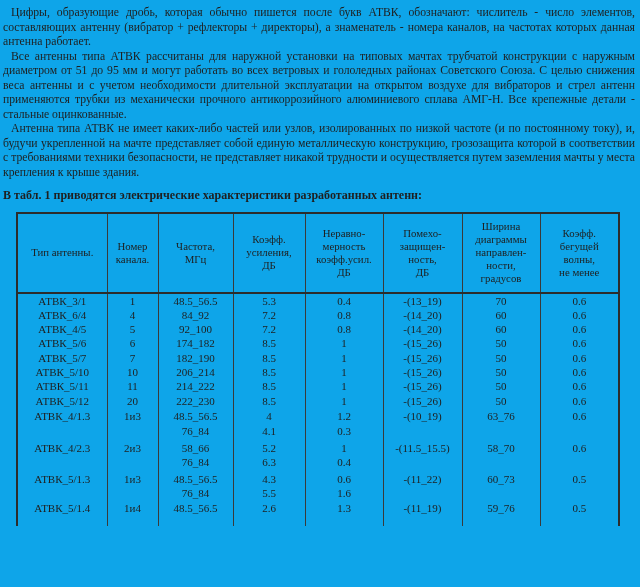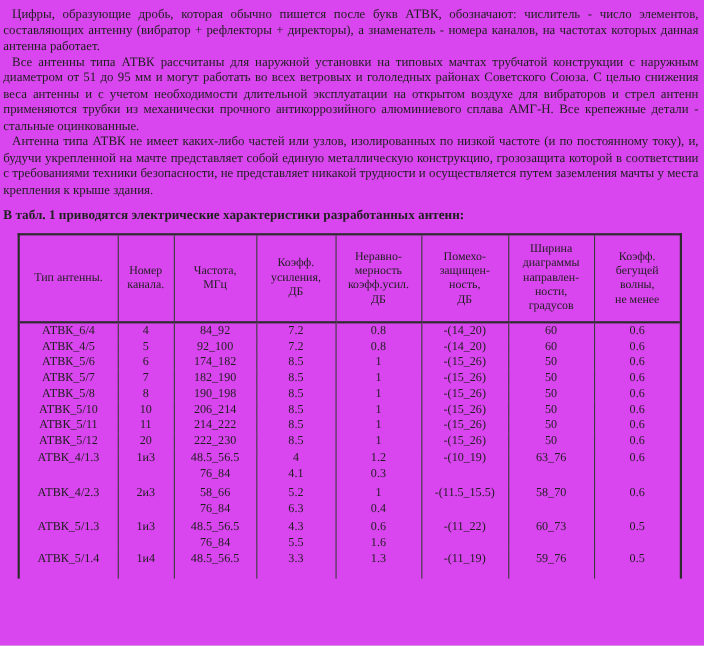--- a/index.html
+++ b/index.html
@@ -1,19 +1,19 @@
 <!DOCTYPE html>
 <html><head>
 <meta charset="utf-8">
 <style>
   html,body{margin:0;padding:0;background:#e8e8e8;}
   .page{
     position:relative;
     width:640px;height:587px;
-    background:#d946ef;
+    background:#0ea5e9;
     outline:1px solid #b4b4b4;
     overflow:hidden;
     font-family:"Liberation Serif","DejaVu Serif",serif;
     color:#1f1f1f;
     box-sizing:border-box;
     padding-top:6px;
   }
   .para{
     margin:0 5px 0 3px;
     font-size:11.7px;
@@ -111,20 +111,46 @@
 градусов</th>
             <th>Коэфф.
 бегущей
 волны,
 не менее</th>
           </tr>
       </thead>
       <tbody>
           <tr>
             <td>
+              <div>АТВК_3/1</div>
+            </td>
+            <td>
+              <div>1</div>
+            </td>
+            <td>
+              <div>48.5_56.5</div>
+            </td>
+            <td>
+              <div>5.3</div>
+            </td>
+            <td>
+              <div>0.4</div>
+            </td>
+            <td>
+              <div>-(13_19)</div>
+            </td>
+            <td>
+              <div>70</div>
+            </td>
+            <td>
+              <div>0.6</div>
+            </td>
+          </tr>
+          <tr>
+            <td>
               <div>АТВК_6/4</div>
             </td>
             <td>
               <div>4</div>
             </td>
             <td>
               <div>84_92</div>
             </td>
             <td>
               <div>7.2</div>
@@ -196,46 +222,20 @@
           </tr>
           <tr>
             <td>
               <div>АТВК_5/7</div>
             </td>
             <td>
               <div>7</div>
             </td>
             <td>
               <div>182_190</div>
-            </td>
-            <td>
-              <div>8.5</div>
-            </td>
-            <td>
-              <div>1</div>
-            </td>
-            <td>
-              <div>-(15_26)</div>
-            </td>
-            <td>
-              <div>50</div>
-            </td>
-            <td>
-              <div>0.6</div>
-            </td>
-          </tr>
-          <tr>
-            <td>
-              <div>АТВК_5/8</div>
-            </td>
-            <td>
-              <div>8</div>
-            </td>
-            <td>
-              <div>190_198</div>
             </td>
             <td>
               <div>8.5</div>
             </td>
             <td>
               <div>1</div>
             </td>
             <td>
               <div>-(15_26)</div>
             </td>
@@ -415,21 +415,21 @@
             <td>
               <div>АТВК_5/1.4</div>
             </td>
             <td>
               <div>1и4</div>
             </td>
             <td>
               <div>48.5_56.5</div>
             </td>
             <td>
-              <div>3.3</div>
+              <div>2.6</div>
             </td>
             <td>
               <div>1.3</div>
             </td>
             <td>
               <div>-(11_19)</div>
             </td>
             <td>
               <div>59_76</div>
             </td>

